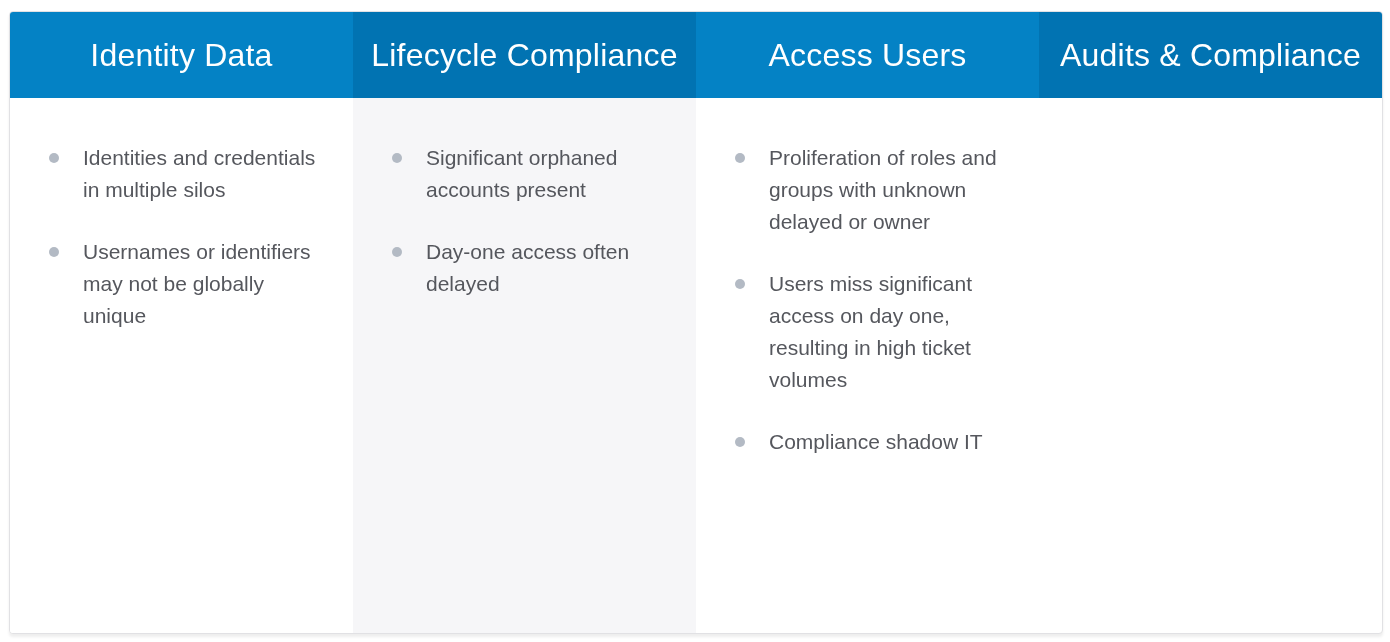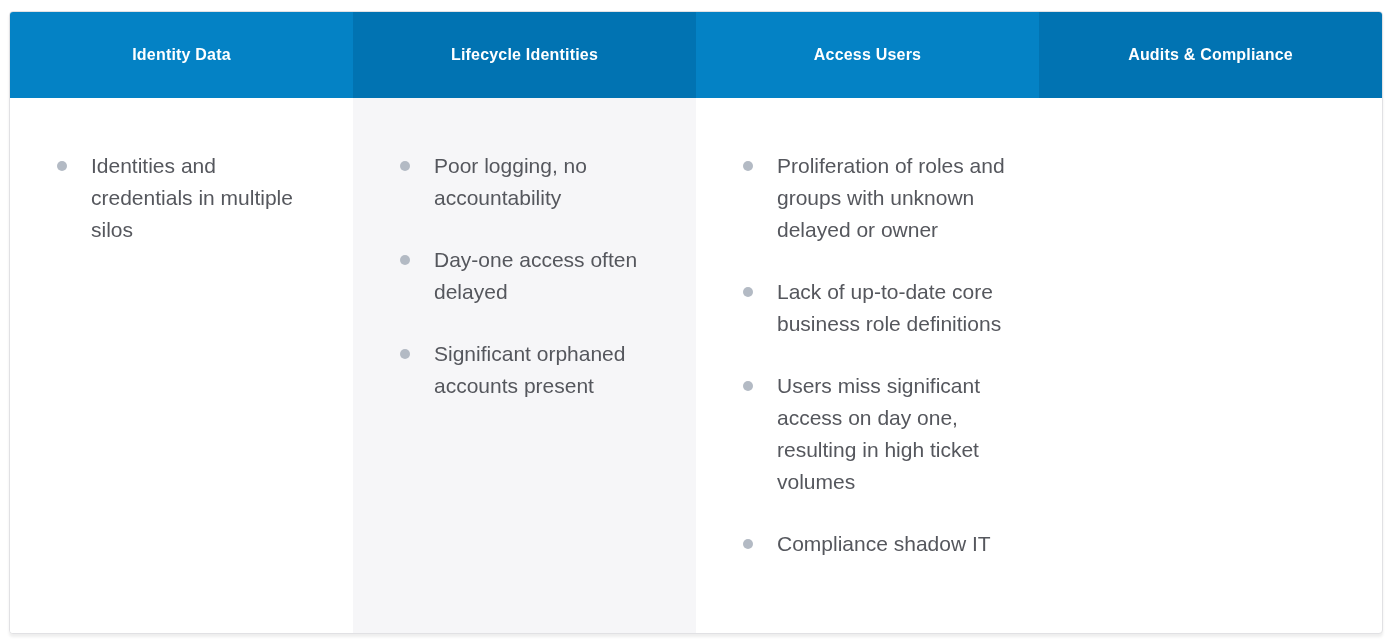--- a/index.html
+++ b/index.html
@@ -25,31 +25,31 @@
     box-shadow:0 3px 3px rgba(0,0,0,0.07);
     display:flex;
     overflow:hidden;
     background:#fff;
   }
   .col{flex:1 1 0;display:flex;flex-direction:column;min-width:0;}
   .col-header{
     height:86px;flex:0 0 86px;
     display:flex;align-items:center;justify-content:center;
     color:var(--header-text);
-    font-size:16px;font-weight:bold;letter-spacing:0.2px;
+    font-size:32px;font-weight:normal;letter-spacing:0.2px;
   }
   .col:nth-child(odd) .col-header{background:var(--blue-light);}
   .col:nth-child(even) .col-header{background:var(--blue-dark);}
   .col-body{
     flex:1 1 auto;
     padding:36px 14px 18px 30px;
     background:var(--body-bg);
   }
   .col:nth-child(even) .col-body{background:var(--body-bg-alt);}
-  ul.items{list-style:none;margin:16px;padding:0;}
+  ul.items{list-style:none;margin:8px;padding:0;}
   ul.items li{
     position:relative;
     padding-left:35px;
     margin:0 0 30px 0;
     font-size:21px;
     line-height:32px;
     color:var(--text);
   }
   ul.items li::before{
     content:"";
@@ -61,41 +61,40 @@
 </head>
 <body>
 
 <div class="card">
 
   <div class="col">
     <div class="col-header">Identity Data</div>
     <div class="col-body">
       <ul class="items">
           <li>Identities and credentials in multiple silos</li>
+          <li>Usernames or identifiers may not be globally unique</li>
         </ul>
     </div>
   </div>
 
   <div class="col">
-    <div class="col-header">Lifecycle Identities</div>
+    <div class="col-header">Lifecycle Compliance</div>
     <div class="col-body">
       <ul class="items">
-          <li>Poor logging, no accountability</li>
+          <li>Significant orphaned accounts present</li>
           <li>Day-one access often delayed</li>
-          <li>Significant orphaned accounts present</li>
         </ul>
     </div>
   </div>
 
   <div class="col">
     <div class="col-header">Access Users</div>
     <div class="col-body">
       <ul class="items">
           <li>Proliferation of roles and groups with unknown delayed or owner</li>
-          <li>Lack of up-to-date core business role definitions</li>
           <li>Users miss significant access on day one, resulting in high ticket volumes</li>
           <li>Compliance shadow IT</li>
         </ul>
     </div>
   </div>
 
   <div class="col">
     <div class="col-header">Audits &amp; Compliance</div>
   </div>
 

